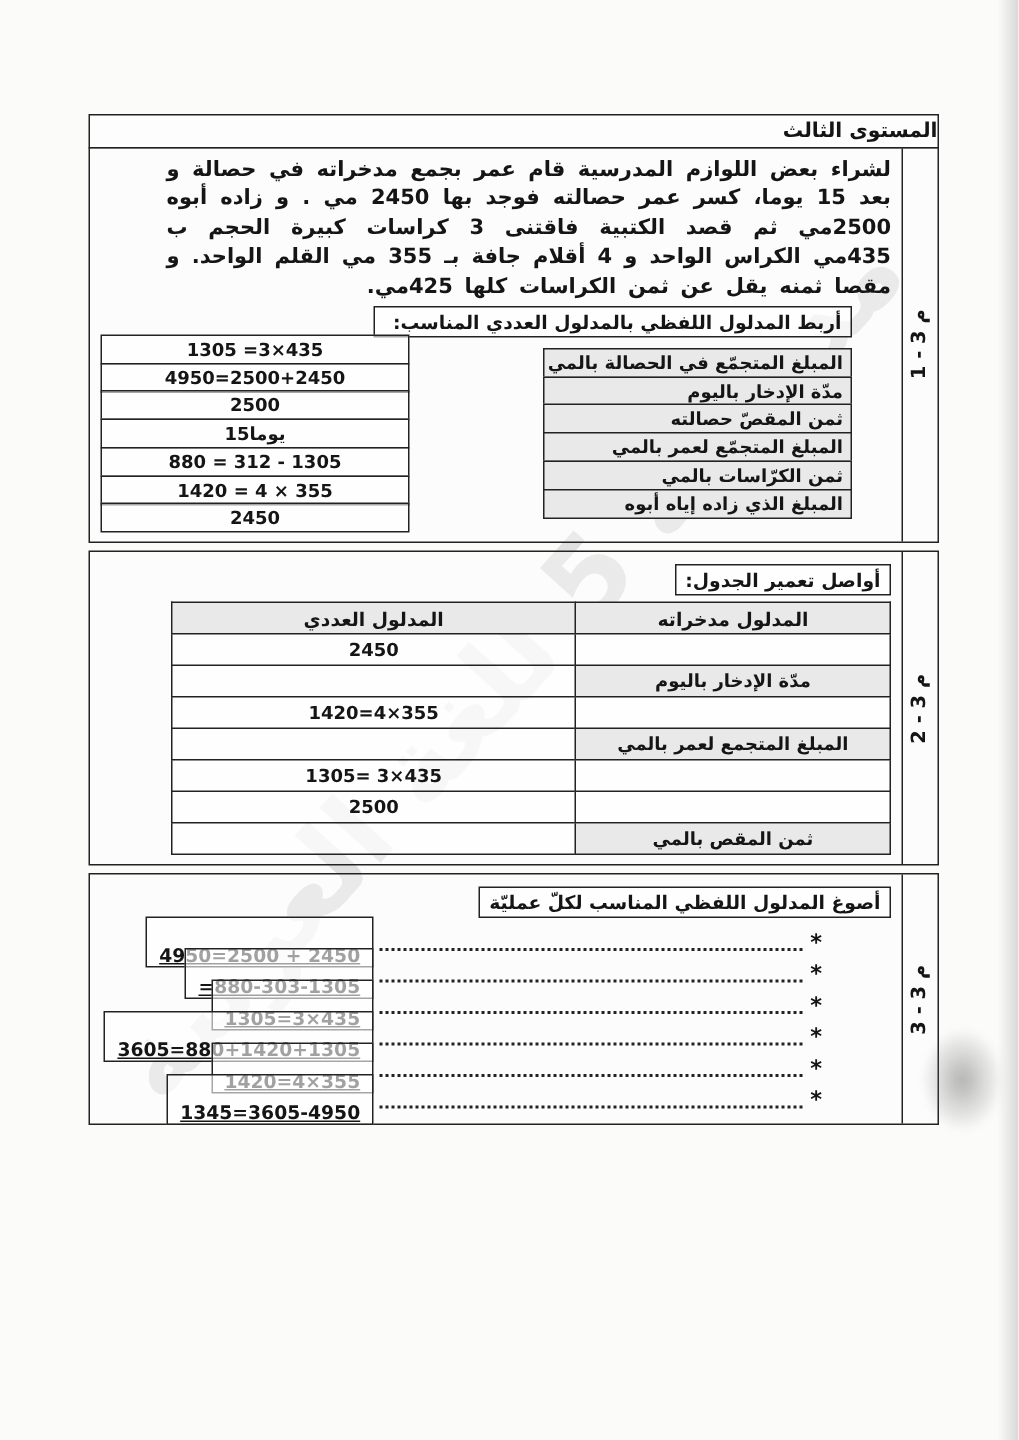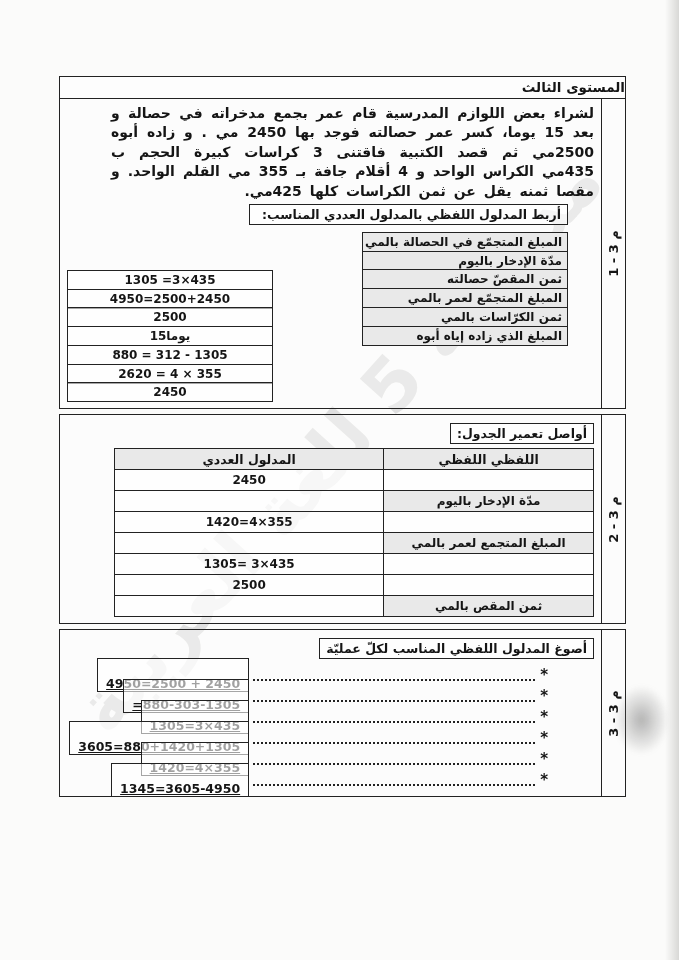--- a/index.html
+++ b/index.html
@@ -61,21 +61,21 @@
     display:inline-block; border:1.3px solid #222;
     padding:0 6px; height:21px; line-height:19px;
     font-size:12.5px; margin-top:3px; background:rgba(255,255,255,.5);
   }
   .s1-prompt { margin-left:0; margin-right:26px;padding-left:12px; }
 
   
   .match { display:flex; align-items:flex-start; margin-top:-2px; }
   .match-verbal  { width:206px; margin-right:26px; margin-top:9px; flex:none; }
   .match-gap { flex:1; }
-  .match-numeric { width:206px; flex:none;margin-top:47px; }
+  .match-numeric { width:206px; flex:none; }
   .mcell {
     border:1.3px solid #222; height:20px; line-height:18px;
     font-size:12px; overflow:hidden; white-space:nowrap;
   }
   .mcell + .mcell { margin-top:-1.3px; }
   .match-verbal .mcell { background:#e9e9e9; text-align:right; padding:0 5px; }
   .match-numeric .mcell { text-align:center; background:rgba(255,255,255,.6); }
 
   .num { direction:ltr; unicode-bidi:isolate; }
 
@@ -129,37 +129,37 @@
           <div class="mcell">ثمن الكرّاسات بالمي</div>
           <div class="mcell">المبلغ الذي زاده إياه أبوه</div>
         </div>
         <div class="match-gap"></div>
         <div class="match-numeric">
           <div class="mcell num">1305 =3×435</div>
           <div class="mcell num">4950=2500+2450</div>
           <div class="mcell num">2500</div>
           <div class="mcell num">15يوما</div>
           <div class="mcell num">880 =  312 - 1305</div>
-          <div class="mcell num">2620 = 4 × 355</div>
+          <div class="mcell num">1420 = 4 × 355</div>
           <div class="mcell num">2450</div>
         </div>
       </div>
     </div>
   </div>
 
   <div class="section sec2">
     <div class="section-label">
       <span>م 3 - 2</span>
     </div>
     <div class="section-content">
       <div class="prompt">أواصل تعمير الجدول:</div>
       <table class="t2">
         <tbody>
             <tr>
-          <th class="colv">اللفظي اللفظي</th>
+          <th class="colv">المدلول مدخراته</th>
           <th class="coln">المدلول العددي</th>
         </tr>
         <tr>
           <td></td>
           <td class="num">2450</td>
         </tr>
         <tr>
           <td class="sh">مدّة الإدخار باليوم</td>
           <td class="num"></td>
         </tr>

